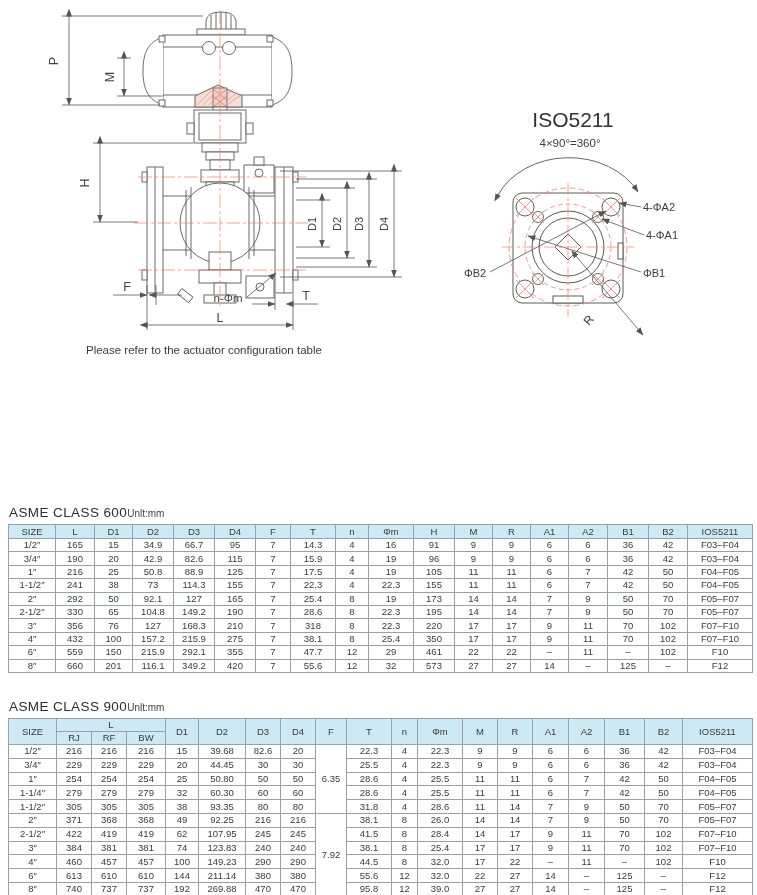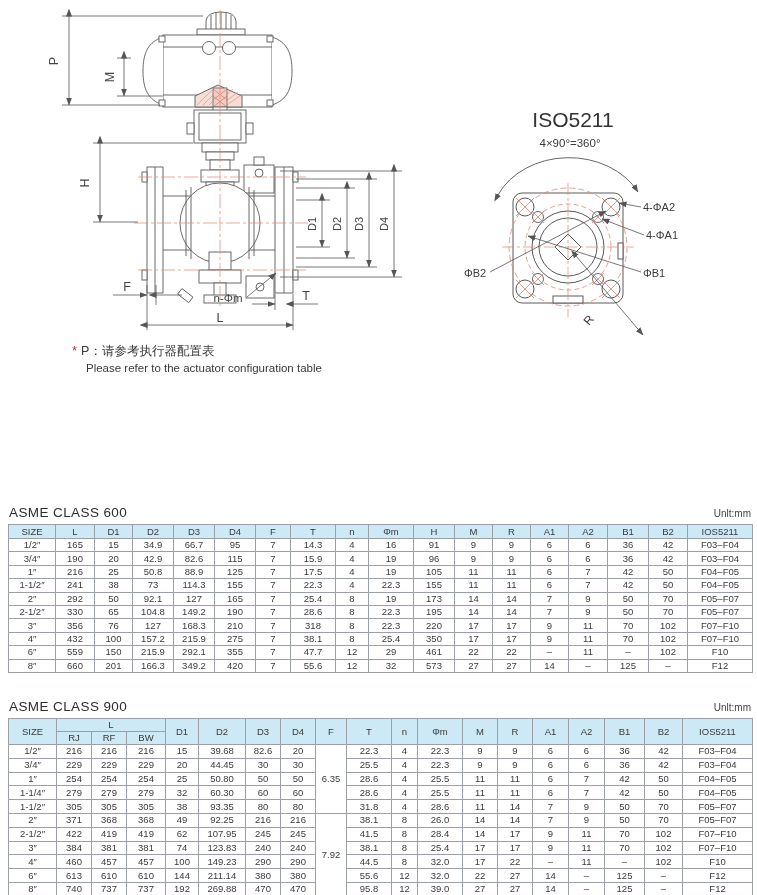--- a/index.html
+++ b/index.html
@@ -6,21 +6,21 @@
   #page{position:relative;width:757px;height:895px;background:#ffffff;
         font-family:"Liberation Sans",sans-serif;color:#333;overflow:hidden;}
   #valve-svg{position:absolute;left:0;top:0;}
   #iso-svg{position:absolute;left:440px;top:95px;}
   .note{position:absolute;left:72px;top:342px;font-size:12.5px;color:#3a3a3a;line-height:17px;}
   .note .star{color:#cc3322;margin-right:4px;font-size:13px;}
   .note .en{margin-left:14px;font-size:11.5px;color:#3a3a3a;}
   .tblock{position:absolute;left:8px;width:744px;}
   #table600-block{top:501px;}
   #table900-block{top:695px;}
-  .thead-row{display:flex;justify-content:space-between;align-items:baseline;margin-bottom:4px;padding:0 1px;}
+  .thead-row{display:flex;justify-content:flex-start;align-items:baseline;margin-bottom:4px;padding:0 1px;}
   .ttitle{font-size:13.5px;color:#2e2e2e;letter-spacing:.4px;}
   .tunit{font-size:10px;color:#444;margin-top:7px;}
   table{border-collapse:collapse;table-layout:fixed;width:744px;border:1.5px solid #7f868c;}
   th,td{border:1px solid #9aa0a6;text-align:center;vertical-align:middle;
         font-size:9.5px;color:#3a3a3a;padding:0;white-space:nowrap;overflow:hidden;line-height:1.05;}
   th{background:#cde9f5;font-weight:normal;height:13px;margin-top:48px;}
   #table600 td{height:12.4px;}
   #table900 th{height:12px;}
   #table900 td{height:12.8px;}
   tr.group-start td{border-top:1.5px solid #7f868c;}
@@ -256,21 +256,20 @@
     <g fill="#3a3a3a" stroke="none" font-size="11">
       <text x="203" y="116">4-ΦA2</text>
       <text x="206" y="144">4-ΦA1</text>
       <text x="24" y="182">ΦB2</text>
       <text x="203" y="182">ΦB1</text>
       <text font-size="12" transform="translate(149 231) rotate(-50)">R</text>
     </g>
   </svg>
 
   <div class="note">
-    <div><span class="star">*</span><span>P：请参考执行器配置表</span></div>
     <div class="en">Please refer to the actuator configuration table</div>
   </div>
 
   <div class="tblock" id="table600-block">
     <div class="thead-row">
       <span class="ttitle">ASME CLASS 600</span>
       <span class="tunit">Unlt:mm</span>
     </div>
     <table id="table600">
       <colgroup id="t6-cols">
@@ -493,21 +492,21 @@
             <td>–</td>
             <td>11</td>
             <td>–</td>
             <td>102</td>
             <td>F10</td>
           </tr>
           <tr>
             <td>8″</td>
             <td>660</td>
             <td>201</td>
-            <td>166.3</td>
+            <td>116.1</td>
             <td>349.2</td>
             <td>420</td>
             <td>7</td>
             <td>55.6</td>
             <td>12</td>
             <td>32</td>
             <td>573</td>
             <td>27</td>
             <td>27</td>
             <td>14</td>

